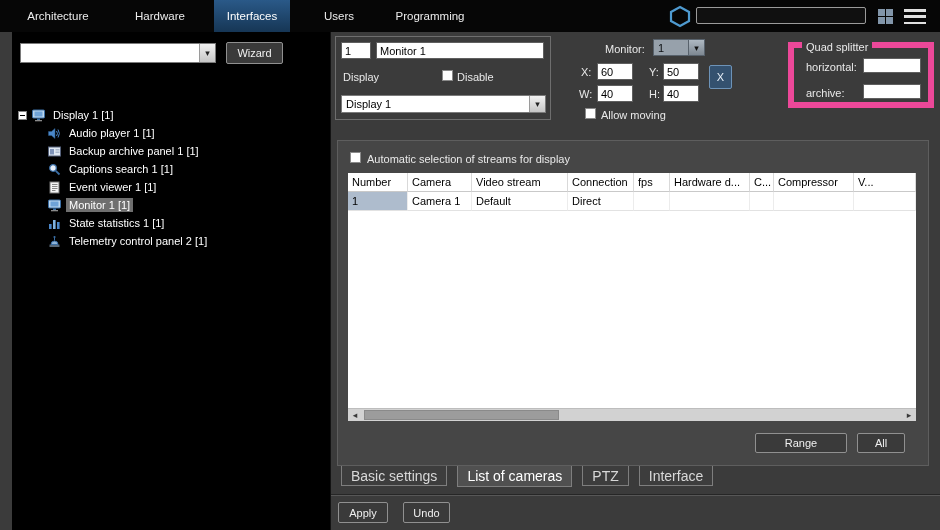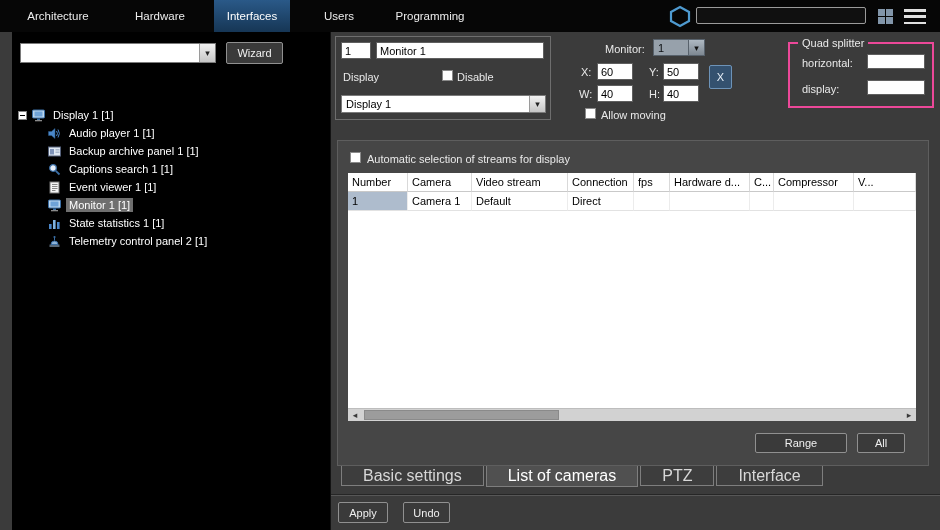--- a/index.html
+++ b/index.html
@@ -54,21 +54,21 @@
 
   
   .rightpanel { position:absolute; left:330px; top:32px; width:610px; height:498px;
                 background:#3b3b3b; border-left:1px solid #131313; }
   .lbl { position:absolute; color:#e9e9e9; font-size:11px; white-space:nowrap; cursor:default; }
   .tin { position:absolute; background:#fff; border:1px solid #5f5f5f; font-family:"Liberation Sans",sans-serif;
          font-size:11px; color:#000; padding:0 3px; height:17px; outline:none; }
   .cb { position:absolute; width:11px; height:11px; background:#fff; border:1px solid #8a8a8a; cursor:default; }
 
   .group1 { position:absolute; left:4px; top:4px; width:216px; height:84px; border:1px solid #6e6e6e; }
-  .quadgroup { position:absolute; left:457px; top:10px; width:146px; height:66px; border:2px solid #ec4899; }
+  .quadgroup { position:absolute; left:457px; top:10px; width:146px; height:66px; border:6px solid #ec4899; }
   .quadtitle { position:absolute; left:8px; top:-7px; background:#3b3b3b; padding:0 4px;
                color:#e9e9e9; font-size:11px; }
   .xbtn { background:#34516f; border:1px solid #6d93b8; color:#e8f0f8; }
 
   .campanel { position:absolute; left:6px; top:108px; width:592px; height:326px;
               background:#464646; border:1px solid #5e5e5e; }
   .camtable { position:absolute; left:10px; top:32px; width:568px; height:248px; background:#fff; overflow:hidden; }
   .tgrid { display:grid; grid-template-columns:60px 64px 96px 66px 36px 80px 24px 80px auto; }
   .thc { padding:3px 4px; font-size:11px; color:#000; background:#fff; border-right:1px solid #d9d9d9;
          border-bottom:1px solid #c9c9c9; white-space:nowrap; overflow:hidden; cursor:default; }
@@ -79,22 +79,22 @@
   .hscroll { position:absolute; left:0; right:0; bottom:0; height:13px; background:#d2d2d2; border-top:1px solid #bdbdbd; }
   .sbarrow { position:absolute; top:0; width:14px; height:12px; display:flex; align-items:center; justify-content:center;
              color:#3a3a3a; font-size:9px; cursor:default; }
   .sbarrow.left { left:0; }
   .sbarrow.left::after { content:"◂"; }
   .sbarrow.right { right:0; }
   .sbarrow.right::after { content:"▸"; }
   .sbthumb { position:absolute; left:16px; top:1px; width:195px; height:10px; background:#9c9c9c; border:1px solid #8a8a8a; }
 
   .tabsrow { position:absolute; left:10px; top:434px; display:flex; }
-  .btab { height:20px; padding:0 21px; display:flex; align-items:center; font-size:16px; color:#d8d8d8;
-          background:#3d3d3d; border:1px solid #7e7e7e; border-top:none; margin-right:2px; cursor:default; }
+  .btab { height:20px; padding:0 9px; display:flex; align-items:center; font-size:14px; color:#d8d8d8;
+          background:#3d3d3d; border:1px solid #7e7e7e; border-top:none; margin-right:10px; cursor:default; }
   .btab.active { background:#505050; color:#fff; height:21px; }
 
   .divider1 { position:absolute; left:0; right:0; top:462px; height:1px; background:#262626; }
   .divider2 { position:absolute; left:0; right:0; top:463px; height:1px; background:#575757; }
 </style>
 </head>
 <body>
 
 <div class="screen">
 
@@ -270,21 +270,21 @@
     <span class="lbl" style="left:318px;top:56px;">H:</span>
     <input class="tin" style="left: 332px; top: 53px; width: 36px;" value="40">
 
     <span class="cb" style="left:254px;top:76px;"></span>
     <span class="lbl" style="left:270px;top:77px;">Allow moving</span>
 
     <div class="quadgroup">
       <span class="quadtitle">Quad splitter</span>
       <span class="lbl" style="left:12px;top:13px;">horizontal:</span>
       <input class="tin" style="right: 7px; top: 10px; width: 58px; height: 15px;" value="">
-      <span class="lbl" style="left:12px;top:39px;">display:</span>
+      <span class="lbl" style="left:12px;top:39px;">archive:</span>
       <input class="tin" style="right: 7px; top: 36px; width: 58px; height: 15px;" value="">
     </div>
 
     <div class="campanel">
       <span class="cb" style="left:12px;top:11px;"></span>
       <span class="lbl" style="left:29px;top:12px;">Automatic selection of streams for display</span>
 
       <div class="camtable">
         <div class="tgrid">
           <span class="thc">Number</span>

